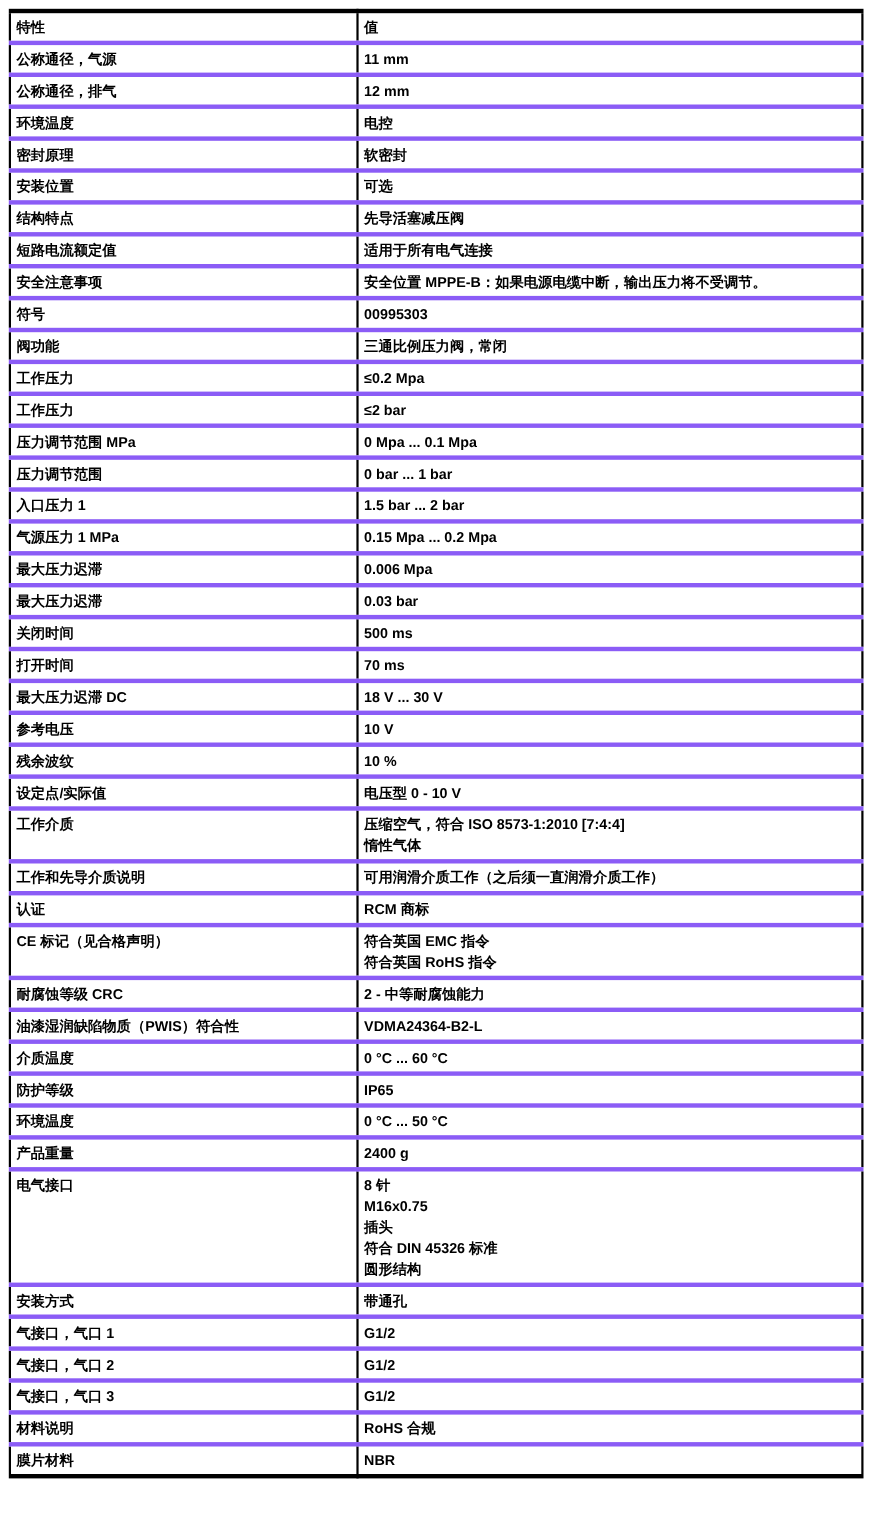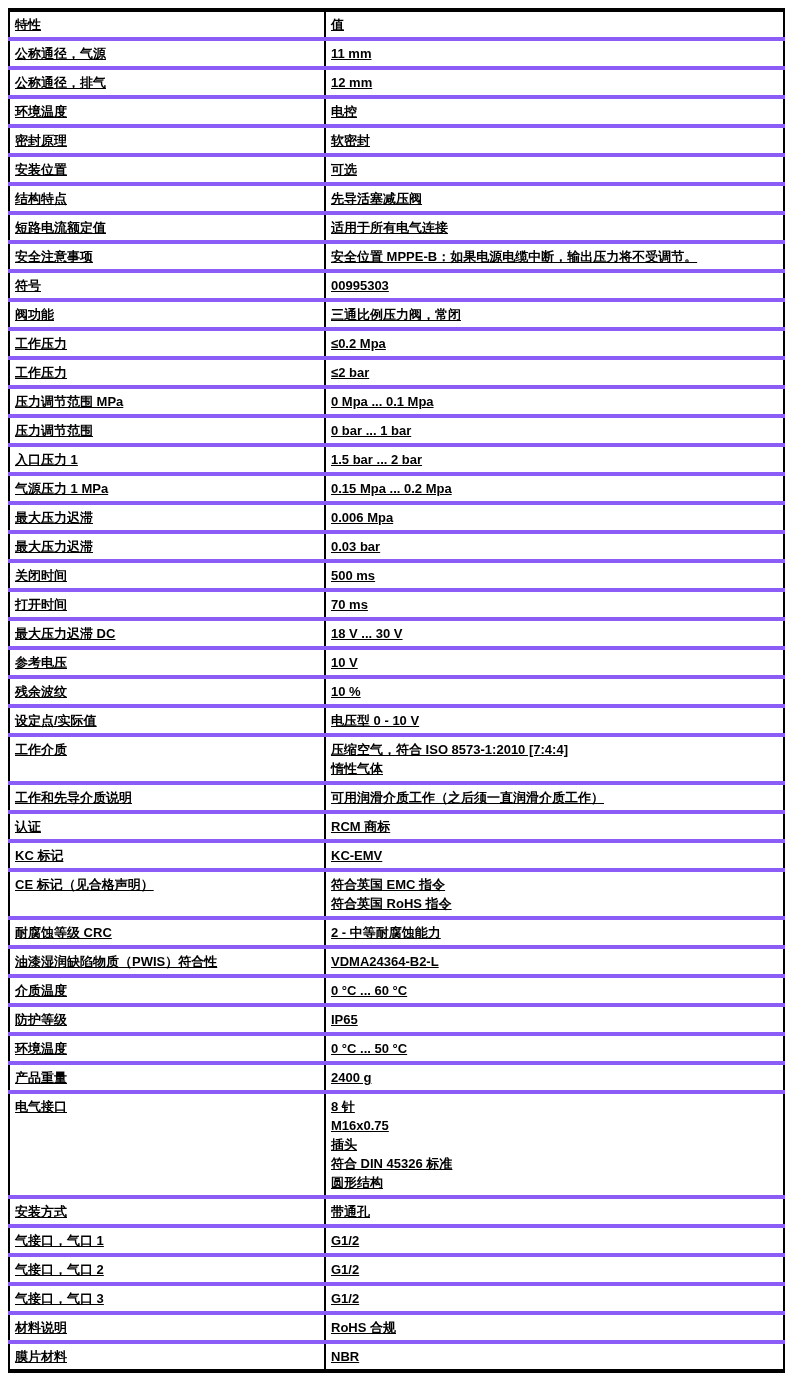--- a/index.html
+++ b/index.html
@@ -16,21 +16,20 @@
     font-family: "Liberation Sans", sans-serif;
   }
   table.spec-table {
     border-collapse: collapse;
     width: 777px;
     table-layout: fixed;
     border-left: 2px solid #000;
     border-right: 2px solid #000;
     border-top: 4px solid #000;
     border-bottom: 4px solid #000;
-    text-decoration: underline;
   }
   .spec-table th,
   .spec-table td {
     font-size: 13px;
     font-weight: 700;
     color: #000000;
     line-height: 19px;
     text-align: left;
     vertical-align: top;
     padding: 3px 6px 3px 5px;
@@ -163,24 +162,20 @@
         </tr>
         <tr>
           <td class="col-label">工作和先导介质说明</td>
           <td class="col-value">可用润滑介质工作（之后须一直润滑介质工作）</td>
         </tr>
         <tr>
           <td class="col-label">认证</td>
           <td class="col-value">RCM 商标</td>
         </tr>
         <tr>
-          <td class="col-label">KC 标记</td>
-          <td class="col-value">KC-EMV</td>
-        </tr>
-        <tr>
           <td class="col-label">CE 标记（见合格声明）</td>
           <td class="col-value">符合英国 EMC 指令
 符合英国 RoHS 指令</td>
         </tr>
         <tr>
           <td class="col-label">耐腐蚀等级 CRC</td>
           <td class="col-value">2 - 中等耐腐蚀能力</td>
         </tr>
         <tr>
           <td class="col-label">油漆湿润缺陷物质（PWIS）符合性</td>

